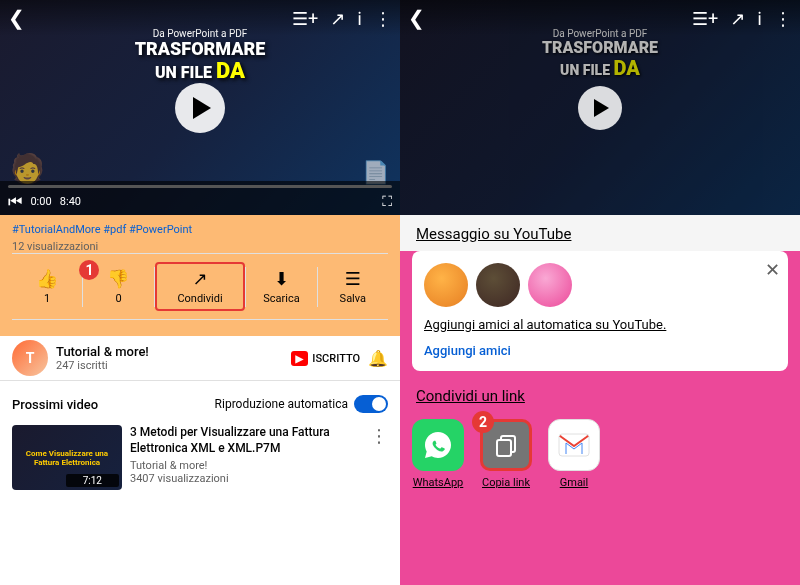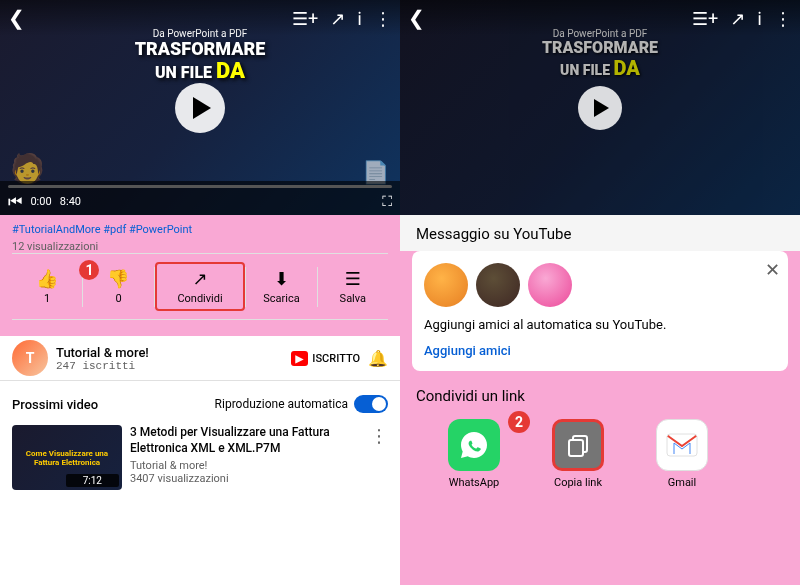--- a/index.html
+++ b/index.html
@@ -140,21 +140,21 @@
     }
 
     .top-bar-right span {
       color: #fff;
       font-size: 18px;
     }
 
     
     .video-info {
       padding: 8px 12px;
-      background: #f9a8d4;
+      background: #fdba74;
     }
 
     .hashtags {
       color: #065fd4;
       font-size: 11px;
       margin-bottom: 4px;
     }
 
     .video-title-text {
       font-size: 14px;
@@ -264,21 +264,20 @@
 
     .channel-name {
       font-size: 13px;
       font-weight: 500;
       color: #030303;
     }
 
     .channel-subs {
       font-size: 11px;
       color: #606060;
-      font-family: Liberation Mono, monospace;
     }
 
     .subscribe-btn {
       display: flex;
       align-items: center;
       gap: 4px;
       background: transparent;
       border: none;
       cursor: pointer;
     }
@@ -467,22 +466,23 @@
       content: '';
       border-left: 15px solid #000;
       border-top: 9px solid transparent;
       border-bottom: 9px solid transparent;
       margin-left: 3px;
     }
 
     
     .share-section {
       flex: 1;
-      background: #f9a8d4;
+      background: #ec4899;
       padding: 0;
+      text-decoration: underline;
     }
 
     .messaggio-header {
       padding: 10px 16px 8px;
       font-size: 15px;
       color: #030303;
       background: #f5f5f5;
     }
 
     .youtube-message-card {
@@ -552,21 +552,20 @@
       align-items: flex-start;
       justify-content: flex-start;
     }
 
     .share-app {
       display: flex;
       flex-direction: column;
       align-items: center;
       gap: 5px;
       cursor: pointer;
-      margin-left: 36px;
     }
 
     .share-app-icon {
       width: 52px;
       height: 52px;
       border-radius: 12px;
       display: flex;
       align-items: center;
       justify-content: center;
       font-size: 26px;

